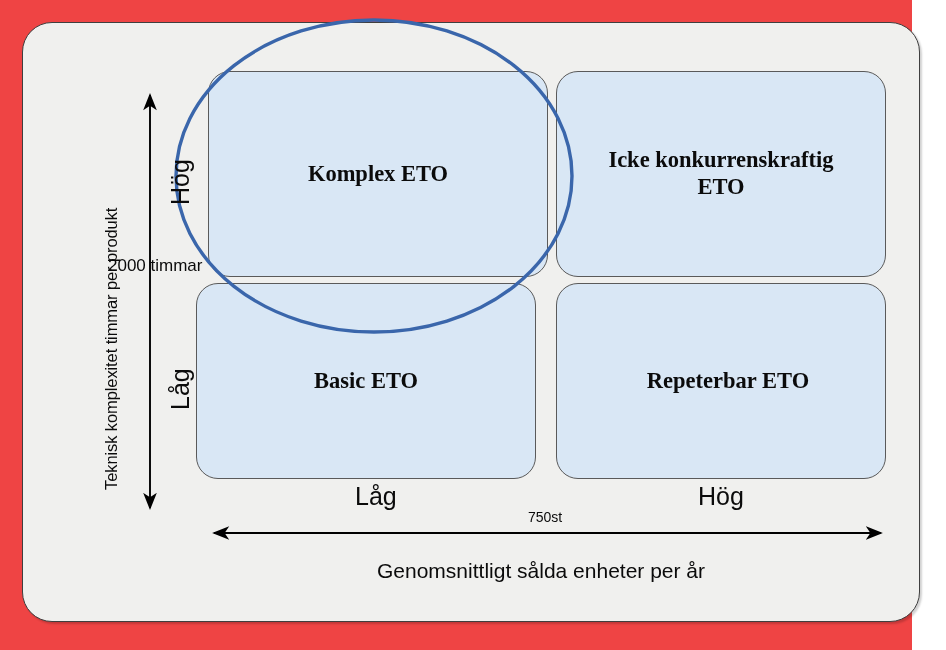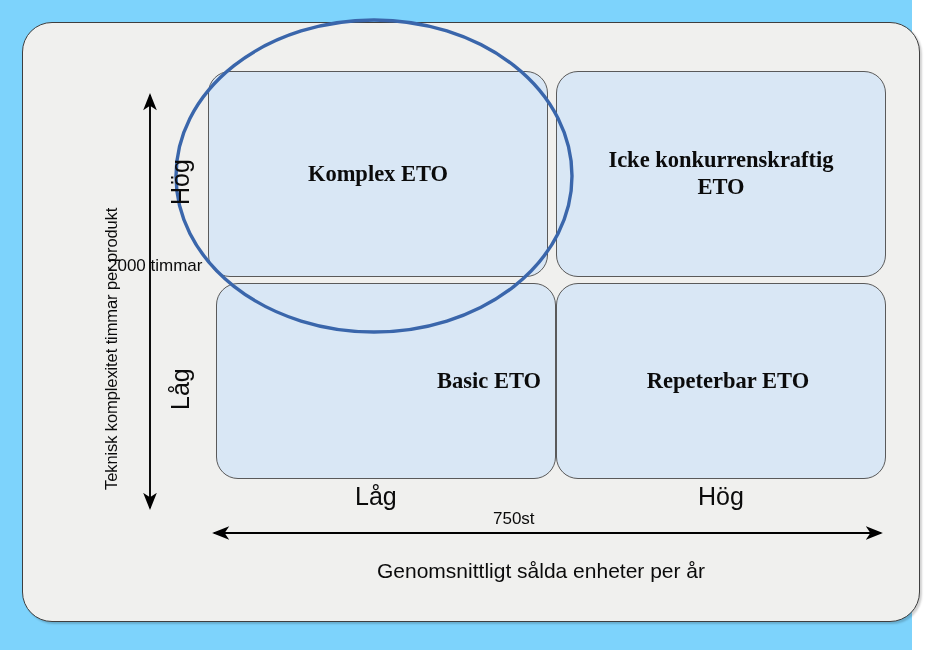--- a/index.html
+++ b/index.html
@@ -10,21 +10,21 @@
   body {
     width: 946px;
     height: 650px;
     font-family: "Liberation Sans", sans-serif;
     overflow: hidden;
   }
   #canvas {
     position: relative;
     width: 912px;
     height: 650px;
-    background: #7dd3fc;
+    background: #ef4444;
   }
 
   
   .frame {
     position: absolute;
     left: 22px;
     top: 22px;
     width: 898px;
     height: 600px;
     box-sizing: border-box;
@@ -47,21 +47,21 @@
     text-align: center;
     font-family: "Liberation Serif", serif;
     font-weight: bold;
     font-size: 22.5px;
     color: #0b0b0b;
     line-height: 1.18;
     padding: 6px 14px;
   }
   #box-komplex-eto   { left: 208px; top: 71px;  width: 340px; height: 206px; }
   #box-icke-eto      { left: 556px; top: 71px;  width: 330px; height: 206px; }
-  #box-basic-eto     { left: 216px; top: 283px; width: 340px; height: 196px; justify-content: flex-end; }
+  #box-basic-eto     { left: 196px; top: 283px; width: 340px; height: 196px; }
   #box-repeterbar    { left: 556px; top: 283px; width: 330px; height: 196px; padding-left: 28px; }
 
   
   .ellipse-layer {
     position: absolute;
     left: 0; top: 0;
     width: 946px; height: 650px;
     pointer-events: none;
   }
 
@@ -116,23 +116,23 @@
   }
   #x-tick-hog {
     position: absolute;
     left: 698px;
     top: 482px;
     font-size: 25px;
     color: #0b0b0b;
   }
   #x-threshold {
     position: absolute;
-    left: 493px;
+    left: 528px;
     top: 509px;
-    font-size: 17px;
+    font-size: 14px;
     color: #0b0b0b;
   }
   #x-axis-title {
     position: absolute;
     left: 377px;
     top: 559px;
     font-size: 21px;
     color: #0b0b0b;
     white-space: nowrap;
   }

